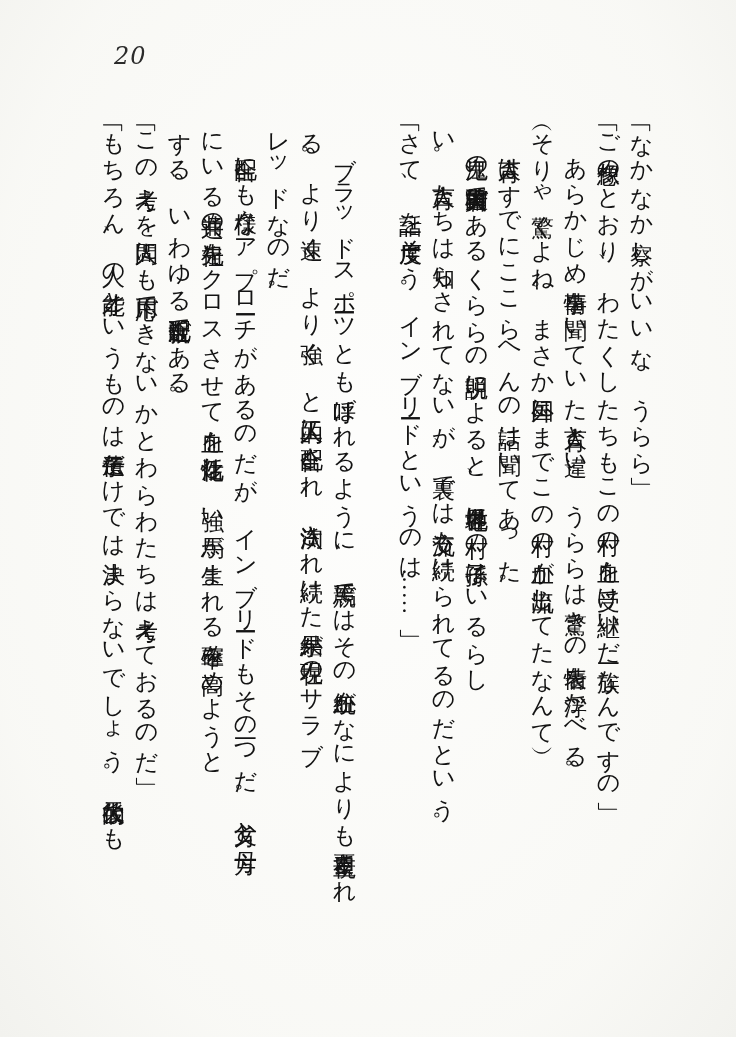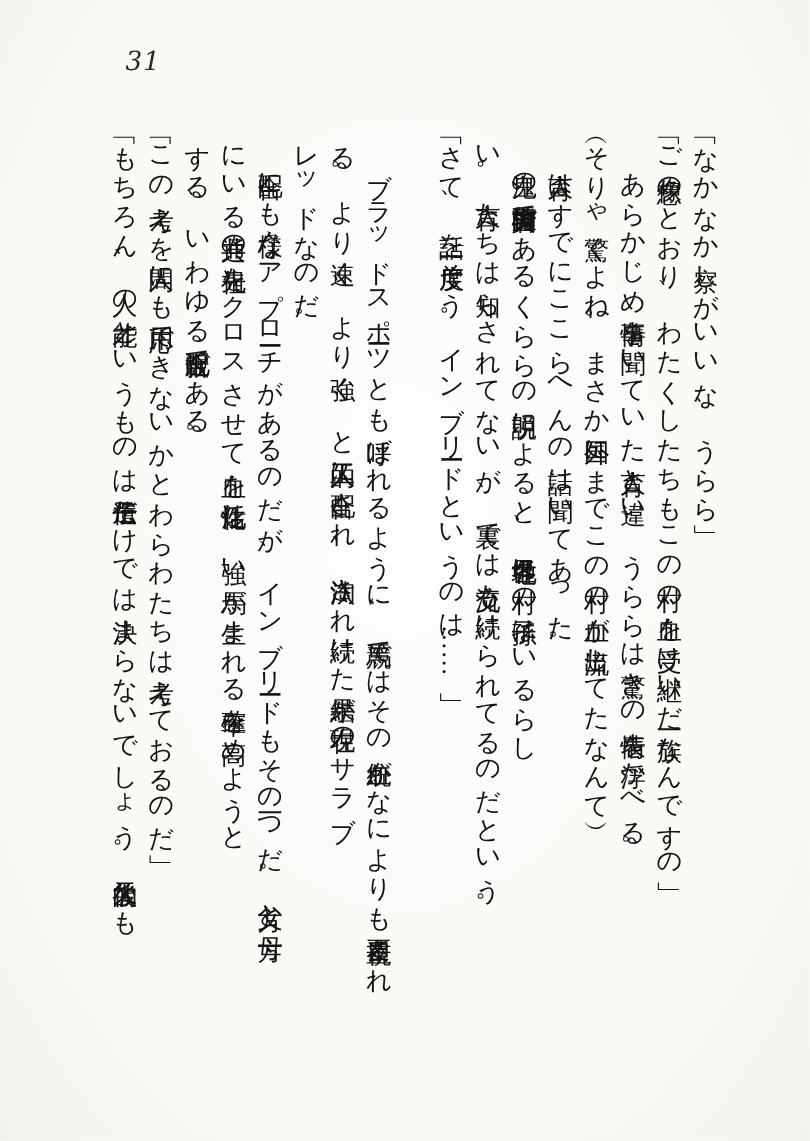--- a/index.html
+++ b/index.html
@@ -51,21 +51,21 @@
   }
   .body-text p.blank {
     width: 33px; 
   }
 </style>
 </head>
 <body>
 
 <div class="scan-surface"></div>
 
-<div class="page-number">31</div>
+<div class="page-number">20</div>
 
 <div class="body-text">
   <p>「なかなか察しがいいな、うらら」</p>
   <p>「ご想像のとおり、わたくしたちもこの村の血を受け継いだ一族なんですの」</p>
   <p>　あらかじめ事情を聞いていた育人と違い、うららは驚きの表情を浮かべる。</p>
   <p>（そりゃ驚くよね。まさか外国にまでこの村の血が流出してたなんて）</p>
   <p>　育人はすでにここらへんの話は聞いてあった。</p>
   <p>　鬼江の実質的権力者であるくららの説明によると、世界各地に村の子孫はいるらし</p>
   <p>い。育人たちは知らされてないが、裏では交流も続けられてるのだという。</p>
   <p>「さて、話を一度戻そう。インブリードというのは……」</p>

